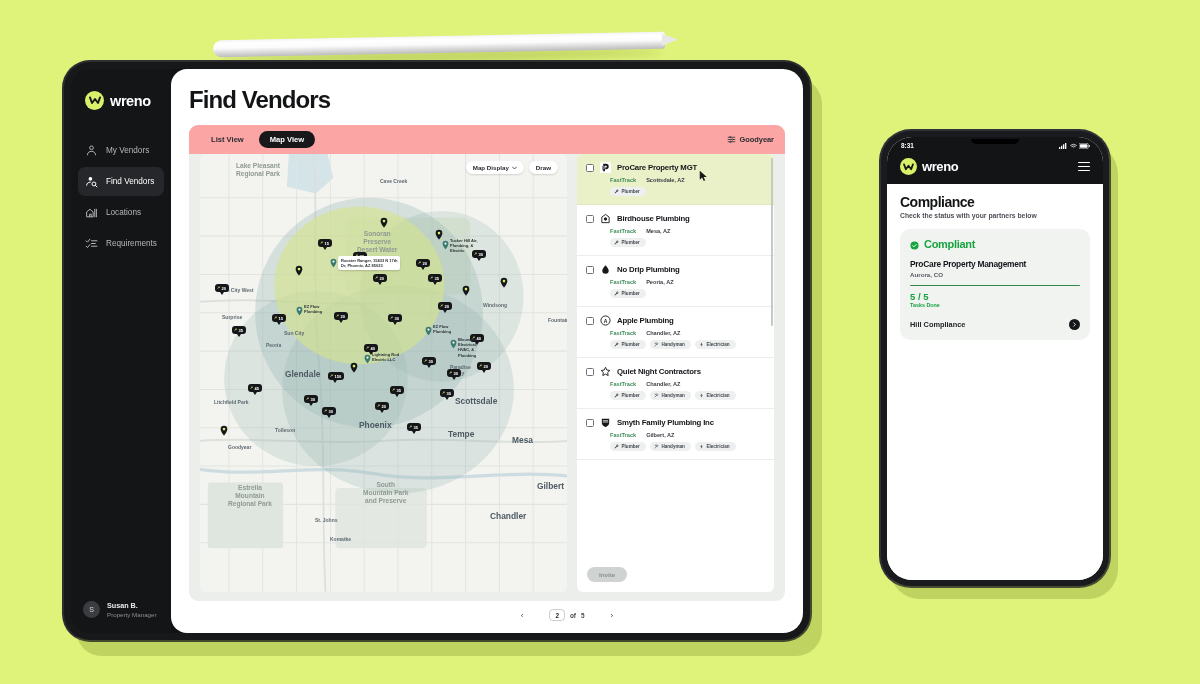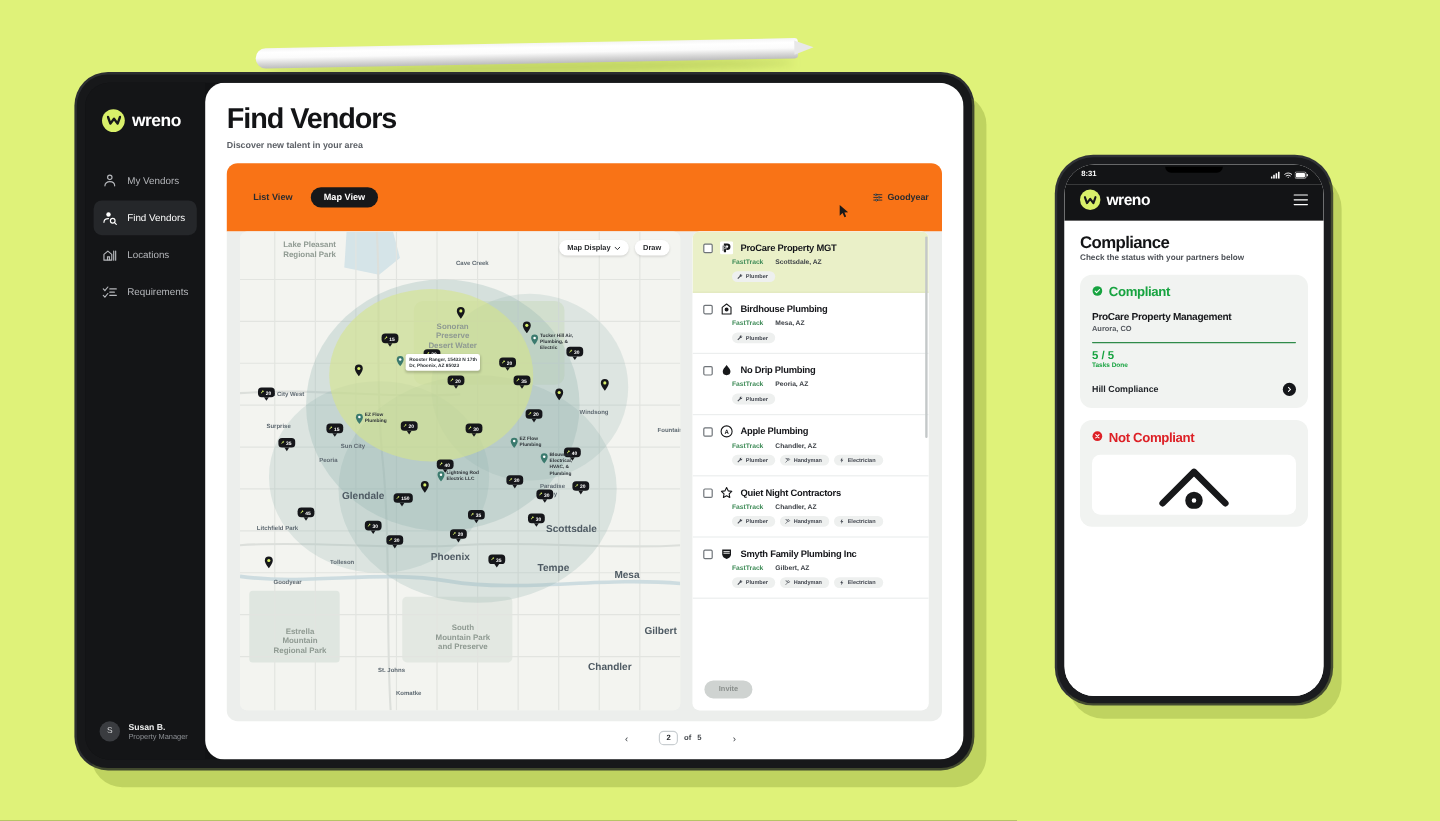--- a/index.html
+++ b/index.html
@@ -92,22 +92,22 @@
     flex: 1; background: #ffffff;
     border-radius: 16px 0 0 16px;
     padding: 17px 18px 10px 18px;
     display: flex; flex-direction: column; min-width: 0;
   }
   .page-title { font-size: 24px; font-weight: 800; color: #131416; letter-spacing: -.9px; }
   .page-sub { font-size: 7.4px; color: #5c6066; margin-top: 2px; font-weight: 600; }
 
   .toolbar {
     margin-top: 11px;
-    background: #f97316; border-radius: 9px 9px 0 0;
-    padding: 20px 11px;
+    background: #fca5a5; border-radius: 9px 9px 0 0;
+    padding: 6px 11px;
     display: flex; align-items: center; justify-content: space-between;
   }
   .view-tabs { display: flex; align-items: center; gap: 4px; }
   .vtab {
     font-size: 7.6px; font-weight: 600; color: #2a2c2f;
     padding: 4px 11px; border-radius: 20px; cursor: pointer;
   }
   .vtab.active { background: #17181a; color: #fff; }
   .filters-btn { display: flex; align-items: center; gap: 4px; font-size: 7.4px; font-weight: 600; color: #2a2c2f; cursor: pointer; }
 
@@ -246,21 +246,21 @@
   .burger i { display: block; width: 12px; height: 1.4px; background: #fff; border-radius: 1px; }
 
   .ph-body { flex: 1; background: #fff; padding: 10px 13px 0; overflow: hidden; }
   .ph-title { font-size: 14px; font-weight: 800; color: #131416; letter-spacing: -.5px; }
   .ph-sub { font-size: 6.8px; color: #4d5157; font-weight: 600; margin-top: 2px; }
 
   .cmp-card {
     background: #f1f3f1; border-radius: 10px;
     padding: 9px 10px 10px; margin-top: 10px;
   }
-  .cmp-head { display: flex; align-items: flex-start; gap: 5px; }
+  .cmp-head { display: flex; align-items: flex-end; gap: 5px; }
   .cmp-title { font-size: 11px; font-weight: 800; letter-spacing: -.3px; }
   .cmp-title.ok { color: #17a340; }
   .cmp-title.bad { color: #dd2026; }
   .logo-box {
     background: #fff; border-radius: 7px; margin-top: 8px;
     height: 79px; display: flex; flex-direction: column;
     align-items: center; justify-content: center;
   }
   .logo-box.short { height: 50px; }
   .procare-sub { font-size: 3.6px; font-weight: 700; color: #2b2c2e; letter-spacing: .2px; margin-top: 1px; }
@@ -340,21 +340,20 @@
       <span class="avatar">S</span>
       <span>
         <span class="user-name" style="display:block">Susan B.</span>
         <span class="user-role" style="display:block">Property Manager</span>
       </span>
     </div>
   </aside>
 
   <main class="main">
     <h1 class="page-title">Find Vendors</h1>
-    <div class="page-sub">Discover new talent in your area</div>
 
     <div class="toolbar">
       <div class="view-tabs">
         <span class="vtab">List View</span>
         <span class="vtab active">Map View</span>
       </div>
       <div class="filters-btn">
         <svg width="9" height="9" viewBox="0 0 24 24" fill="none" stroke="#2a2c2f" stroke-width="2" stroke-linecap="round">
               <path d="M3 6h18M3 12h18M3 18h18"></path>
               <circle cx="8" cy="6" r="2" fill="#fff"></circle>
@@ -956,34 +955,19 @@
       <div class="cmp-foot">
         <span class="cmp-link">Hill Compliance</span>
         <span class="chev-btn">
           <svg width="5" height="5" viewBox="0 0 10 10" fill="none" stroke="#fff" stroke-width="1.7" stroke-linecap="round">
                 <path d="M3.4 1.6L6.8 5l-3.4 3.4"></path>
               </svg>
         </span>
       </div>
     </div>
 
-    <div class="cmp-card">
-      <div class="cmp-head">
-        <svg width="9" height="9" viewBox="0 0 20 20">
-              <circle cx="10" cy="10" r="9" fill="#dd2026"></circle>
-              <path d="M7 7l6 6M13 7l-6 6" stroke="#fff" stroke-width="2" stroke-linecap="round"></path>
-            </svg>
-        <span class="cmp-title bad">Not Compliant</span>
-      </div>
-      <div class="logo-box short">
-        <svg width="62" height="40" viewBox="0 0 80 52" fill="none" stroke="#17181a" stroke-width="7" stroke-linejoin="round" stroke-linecap="round">
-              <path d="M6 46 L40 12 L74 46"></path>
-              <circle cx="40" cy="43" r="6"></circle>
-            </svg>
-      </div>
-    </div>
   </div>
 </div>
 </div>
 
 <svg class="cursor" style="left:699px; top:170px" viewBox="0 0 12 16">
     <path d="M1 1 L1 13 L4.2 10 L6.3 14.6 L8.2 13.8 L6.2 9.4 L10.4 9.2 Z" fill="#1a1a1a"></path>
   </svg>
 
 </body></html>

